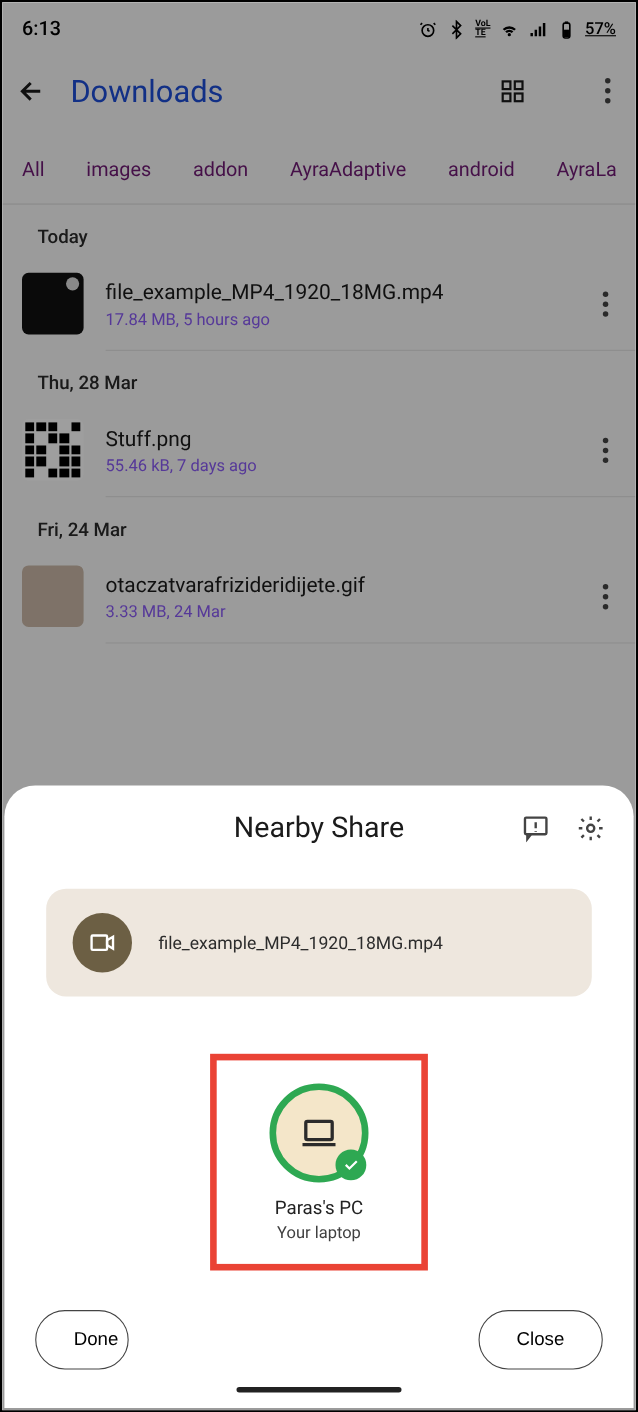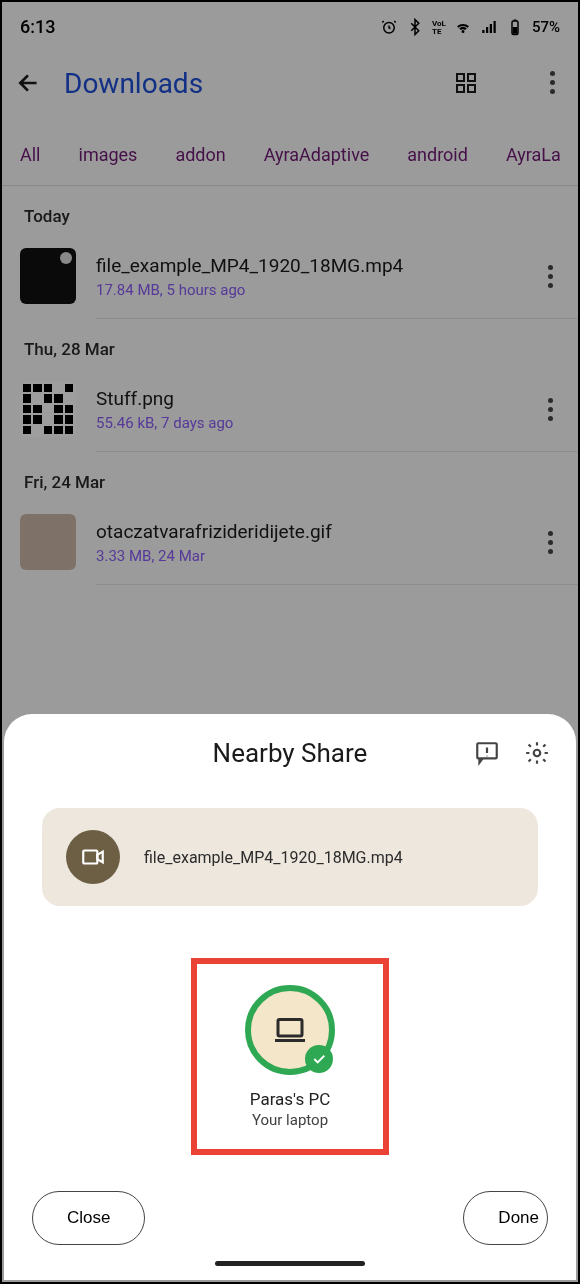--- a/index.html
+++ b/index.html
@@ -5,32 +5,32 @@
   * { box-sizing: border-box; margin: 0; padding: 0; }
   html, body { width: 580px; height: 1284px; font-family: Roboto, "Segoe UI", Arial, sans-serif; background: #fff; overflow: hidden; position: relative; }
   body { border: 2px solid #000; }
 
   
   .bg-layer { position: absolute; inset: 0; background: #fafafa; }
   .dim-overlay { position: absolute; inset: 0; background: rgba(0,0,0,0.38); z-index: 5; }
 
   .status-bar { height: 48px; display: flex; align-items: center; justify-content: space-between; padding: 0 18px; color: #000; font-size: 18px; font-weight: 500; }
   .status-left { display: flex; align-items: center; gap: 10px; }
-  .status-right { display: flex; align-items: flex-end; gap: 8px; font-size: 15px; }
+  .status-right { display: flex; align-items: center; gap: 8px; font-size: 15px; text-decoration: underline; }
   .status-right svg { width: 18px; height: 18px; }
 
   .app-bar { height: 66px; display: flex; align-items: center; padding: 0 14px; gap: 22px; }
   .app-bar .title { font-size: 28px; font-weight: 400; color: #1d4ed8; flex: 1; }
   .app-bar .grid-ico, .app-bar .more-ico { width: 24px; height: 24px; }
 
   .tabs-row { display: flex; gap: 38px; padding: 28px 18px 14px 18px; font-size: 18px; color: #701a75; }
   .tabs-row .tab { white-space: nowrap; }
   .divider { height: 1px; background: #ddd; margin-top: 6px; }
 
-  .section-label { font-size: 17px; color: #2a2a2a; font-weight: 500; padding: 20px 22px 8px; }
+  .section-label { font-size: 17px; color: #2a2a2a; font-weight: 500; padding: 20px 32px 8px; }
 
   .file-row { display: flex; align-items: center; padding: 14px 18px; gap: 20px; }
   .thumb { width: 56px; height: 56px; border-radius: 6px; background: #111; flex-shrink: 0; position: relative; }
   .thumb.qr { background: #fff; display: grid; grid-template-columns: repeat(5,1fr); grid-template-rows: repeat(5,1fr); gap: 2px; padding: 3px; }
   .thumb.qr span { background:#000; }
   .thumb.qr span:nth-child(4),.thumb.qr span:nth-child(7),.thumb.qr span:nth-child(10),.thumb.qr span:nth-child(13),.thumb.qr span:nth-child(18),.thumb.qr span:nth-child(22){ background:transparent;}
   .thumb.photo { background: #cbb9a8; }
   .thumb .play-dot { position: absolute; top: 4px; right: 4px; width: 12px; height: 12px; border-radius: 50%; background: #ddd; }
   .file-info { flex: 1; }
   .file-name { font-size: 19px; color: #1b1b1b; margin-bottom: 4px; }
@@ -251,20 +251,20 @@
         <svg viewBox="0 0 24 24" fill="none" stroke="#fff" stroke-width="3">
             <path d="M5 12l5 5L20 7"></path>
           </svg>
       </span>
     </div>
     <div class="device-name">Paras's PC</div>
     <div class="device-sub">Your laptop</div>
   </div>
 
   <div class="sheet-buttons">
-    <button class="btn">Close</button>
     <button class="btn done">
         <span>Done</span>
       </button>
+    <button class="btn">Close</button>
   </div>
 
   <div class="home-indicator"></div>
 </div>
 
 </body></html>

